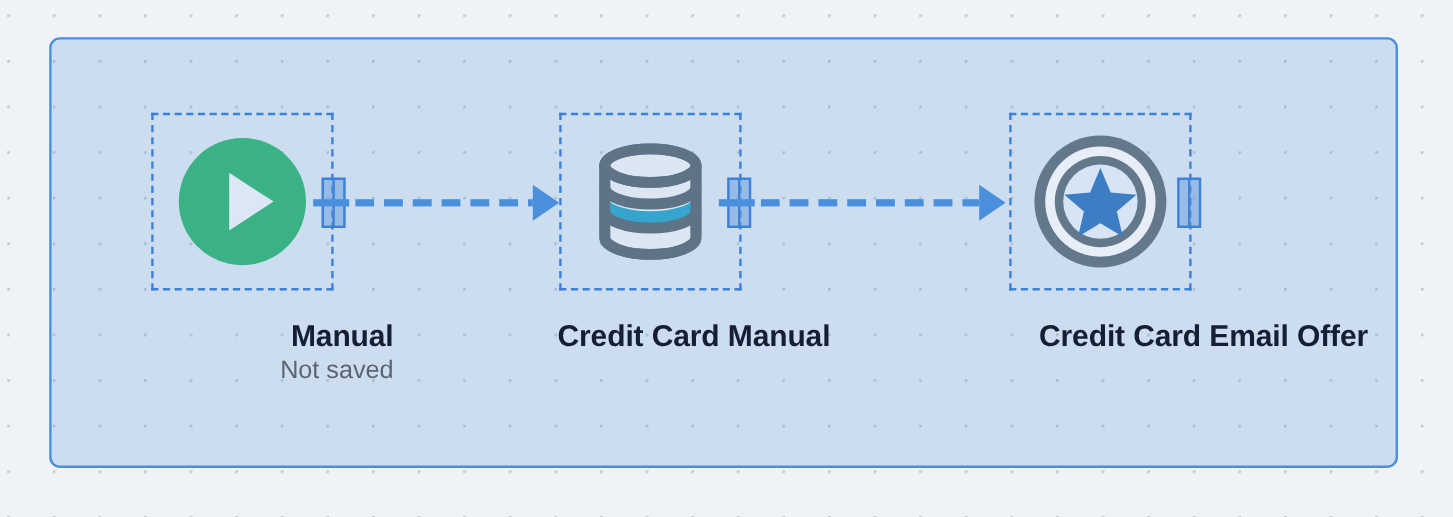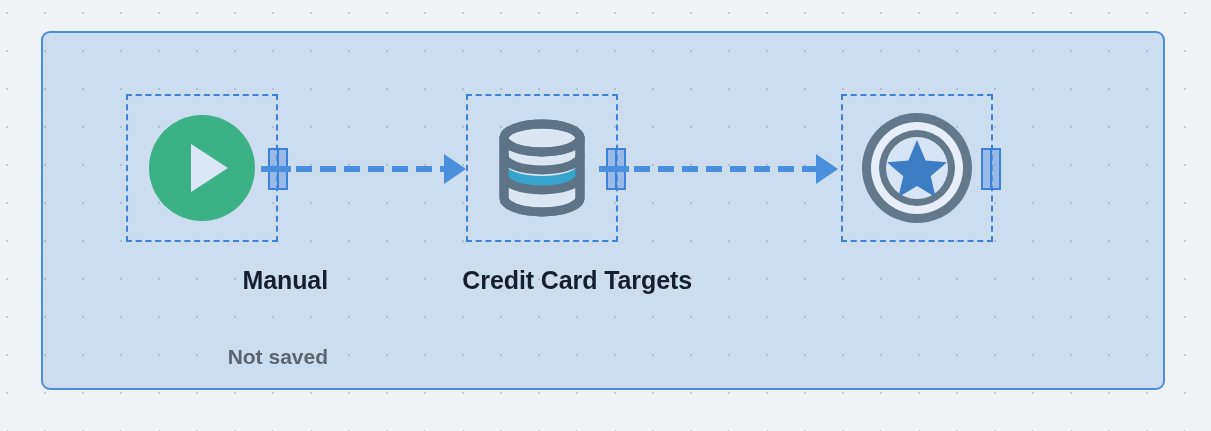--- a/index.html
+++ b/index.html
@@ -65,24 +65,23 @@
   }
   .node-title {
     font-size: 25px;
     font-weight: bold;
     color: #151e32;
     line-height: 30px;
     letter-spacing: -0.1px;
   }
   .node-sub {
     font-size: 21px;
-    font-weight: bold;
+    font-weight: normal;
     color: #5c6472;
     line-height: 28px;
-    margin-top: 48px;
   }
 
   
   .port {
     position: absolute;
     width: 20px;
     height: 42px;
     box-sizing: border-box;
     border: 2px solid #3d82d6;
     background: rgba(107, 158, 222, 0.55);
@@ -164,32 +163,35 @@
           <path d="M18 26 L18 86 a38 14 0 0 0 76 0 L94 26"></path>
           <ellipse cx="56" cy="26" rx="38" ry="14"></ellipse>
         </g>
       </svg>
     </div>
   </div>
   <div class="port" style="left:606px; top:148px;">
     <div class="port-stub" style="left:-9px;"></div>
   </div>
   <div class="node-label" style="left:392px; top:265px; width:300px;">
-    <div class="node-title">Credit Card Targets</div>
+    <div class="node-title">Credit Card Manual</div>
   </div>
 
   <div class="edge" style="left:634px; top:166px; width:182px;"></div>
   <div class="arrow-head" style="left:816px; top:154px;"></div>
 
   <div class="node" style="left:841px; top:94px;">
     <div class="node-icon-wrap">
       <svg width="116" height="116" viewBox="0 0 116 116" aria-hidden="true">
         <circle cx="58" cy="58" r="55" fill="#64788c"></circle>
         <circle cx="58" cy="58" r="46" fill="#e7eef8"></circle>
         <circle cx="58" cy="58" r="38" fill="#64788c"></circle>
         <circle cx="58" cy="58" r="31" fill="#d7e4f5"></circle>
         <path d="M58 30 L66.6 50.5 L88 52.2 L71.7 66.3 L76.7 87.3 L58 76 L39.3 87.3 L44.3 66.3 L28 52.2 L49.4 50.5 Z" fill="#3d7dc4"></path>
       </svg>
     </div>
   </div>
   <div class="port" style="left:981px; top:148px;"></div>
+  <div class="node-label" style="left:742px; top:265px; width:398px;">
+    <div class="node-title">Credit Card Email Offer</div>
+  </div>
 
 </div>
 
 </body></html>

